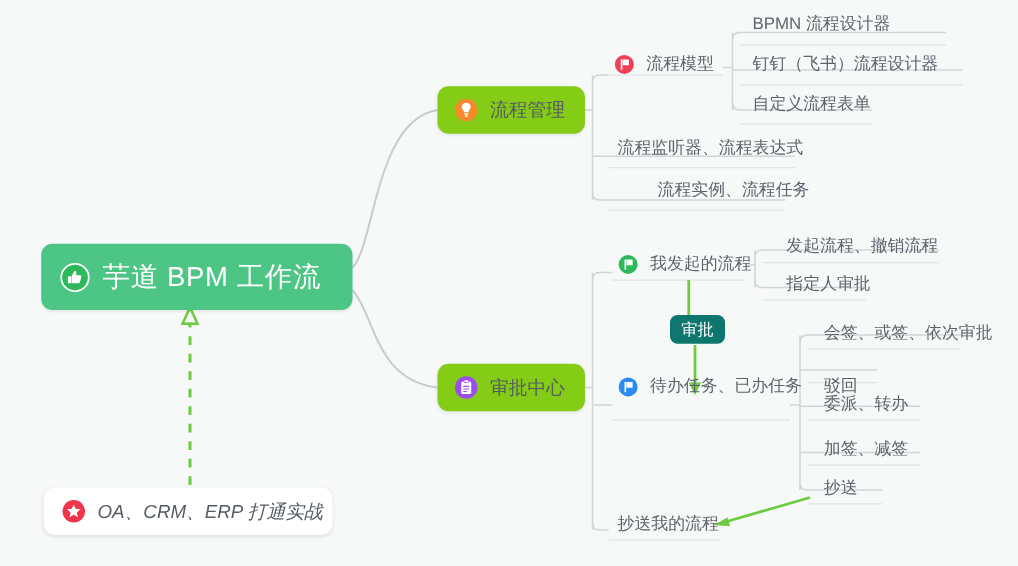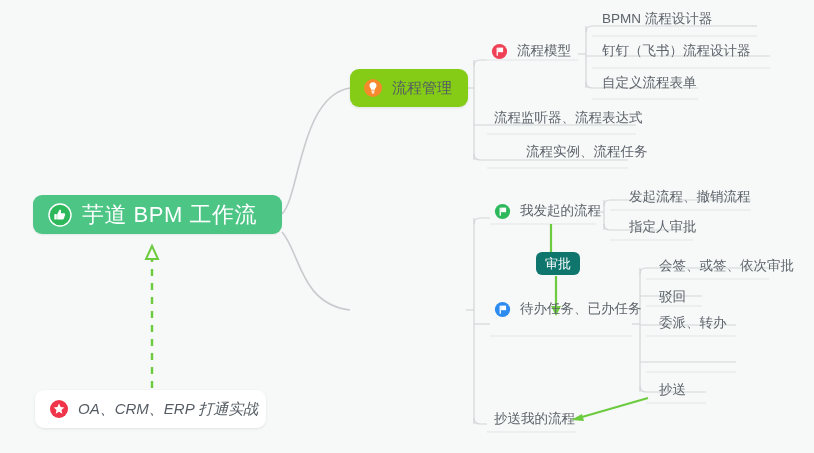--- a/index.html
+++ b/index.html
@@ -9,21 +9,21 @@
     font-family:"Liberation Sans","DejaVu Sans",sans-serif;
     overflow:hidden;
     position:relative;
   }
   #canvas{position:absolute;left:0;top:0;width:814px;height:453px;}
   svg.wires{position:absolute;left:0;top:0;width:814px;height:453px;pointer-events:none;}
 
   
   .root-node{
     position:absolute;
-    left:33px;top:195px;width:249px;height:39px;
+    left:33px;top:195px;width:249px;height:53px;
     background:#4cc585;
     border-radius:9px;
     display:flex;align-items:center;
     padding-left:15px;
     box-sizing:border-box;
     box-shadow:0 1px 2px rgba(0,0,0,.07);
   }
   .root-label{
     color:#ffffff;font-size:22px;letter-spacing:.5px;
     margin-left:10px;white-space:nowrap;
@@ -204,20 +204,33 @@
     <span class="leaf-text">流程监听器、流程表达式</span>
   </div>
 
   <div class="leaf" style="left:598px;top:74px;">
     <span class="leaf-text">自定义流程表单</span>
   </div>
   <div class="leaf" style="left:490px;top:143px;margin-left:32px;">
     <span class="leaf-text">流程实例、流程任务</span>
   </div>
 
+  <div class="branch-node" style="left:350px;top:291px;">
+    <span class="ico">
+      <svg width="20" height="20" viewBox="0 0 20 20">
+        <circle cx="10" cy="10" r="9" fill="#9b4dea"></circle>
+        <rect x="6" y="5.1" width="8" height="10" rx="1.2" fill="#ffffff"></rect>
+        <rect x="8.1" y="3.9" width="3.8" height="2.1" rx="0.8" fill="#ffffff" stroke="#9b4dea" stroke-width="0.7"></rect>
+        <rect x="7.5" y="8.6" width="5" height="0.95" rx="0.4" fill="#9b4dea"></rect>
+        <rect x="7.5" y="10.7" width="5" height="0.95" rx="0.4" fill="#9b4dea"></rect>
+        <rect x="7.5" y="12.7" width="3.2" height="0.9" rx="0.4" fill="#9b4dea"></rect>
+      </svg>
+    </span>
+    <span class="branch-label">审批中心</span>
+  </div>
 
   <div class="leaf has-icon" style="left:490px;top:202px;">
     <span class="ico">
       <svg width="17" height="17" viewBox="0 0 17 17">
         <circle cx="8.5" cy="8.5" r="7.6" fill="#2eb85c"></circle>
         <rect x="5.6" y="4.4" width="1.3" height="8.4" rx="0.5" fill="#ffffff"></rect>
         <path d="M7.1 4.6 L12.1 4.6 L12.1 9.2 L7.1 9.2 Z" fill="#ffffff"></path>
       </svg>
     </span>
     <span class="leaf-text">我发起的流程</span>
@@ -237,25 +250,28 @@
         <rect x="5.6" y="4.4" width="1.3" height="8.4" rx="0.5" fill="#ffffff"></rect>
         <path d="M7.1 4.6 L12.1 4.6 L12.1 9.2 L7.1 9.2 Z" fill="#ffffff"></path>
       </svg>
     </span>
     <span class="leaf-text">待办任务、已办任务</span>
   </div>
 
   <div class="leaf" style="left:655px;top:257px;align-items:flex-end;">
     <span class="leaf-text">会签、或签、依次审批</span>
   </div>
-  <div class="leaf" style="left:655px;top:288px;">
+  <div class="leaf" style="left:655px;top:300px;">
     <span class="leaf-text">驳回</span>
   </div>
   <div class="leaf" style="left:655px;top:314px;">
     <span class="leaf-text">委派、转办</span>
+  </div>
+  <div class="leaf" style="left:655px;top:350px;">
+    <span class="leaf-text">加签、减签</span>
   </div>
   <div class="leaf" style="left:655px;top:381px;">
     <span class="leaf-text">抄送</span>
   </div>
 
   <div class="leaf" style="left:490px;top:410px;">
     <span class="leaf-text">抄送我的流程</span>
   </div>
 
   <div class="arrow-badge">审批</div>

